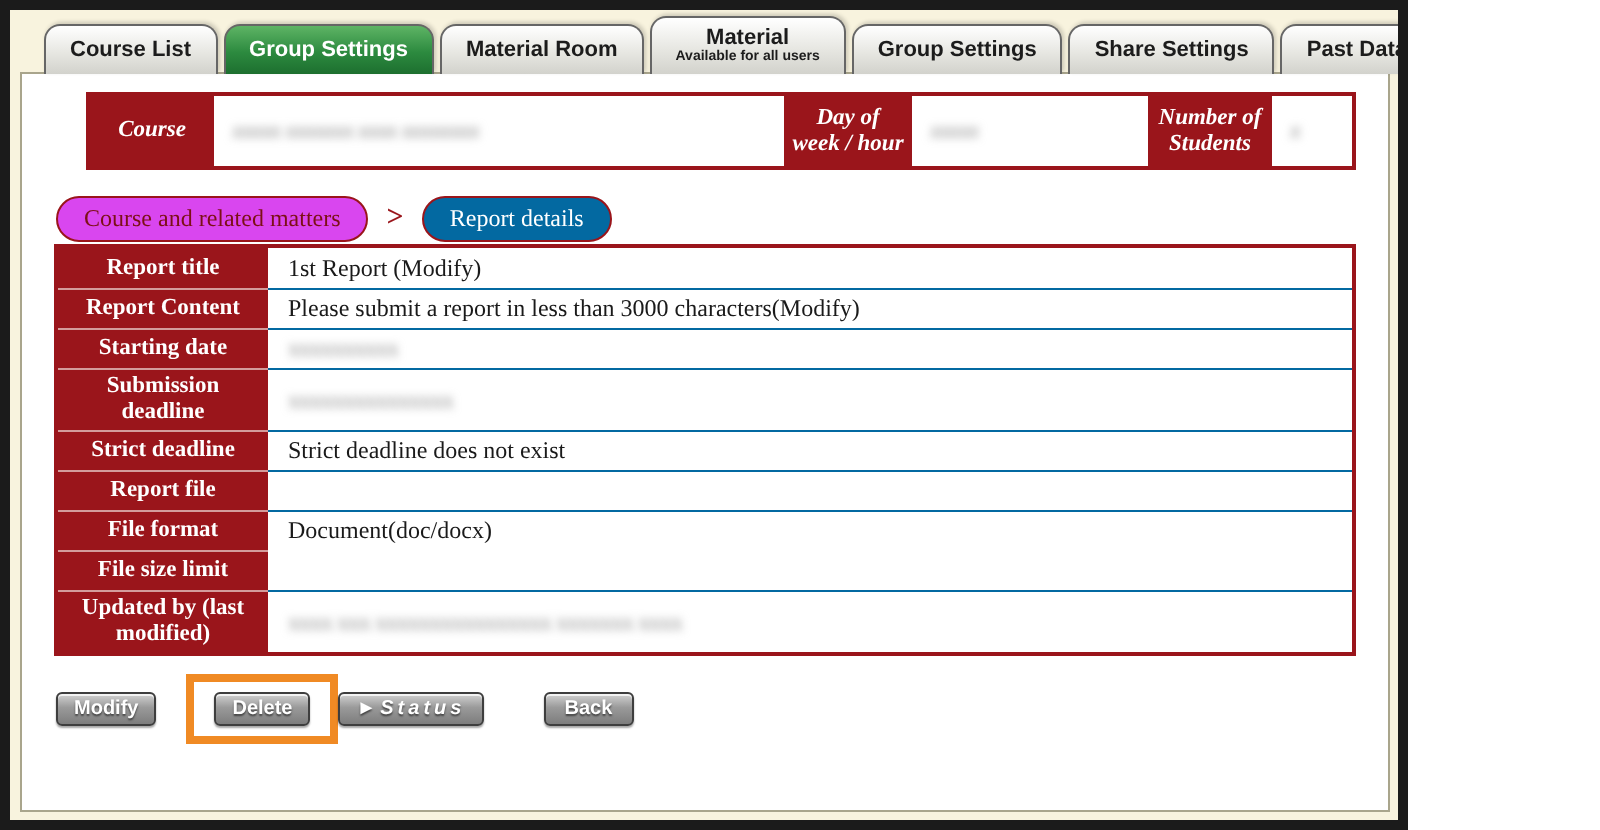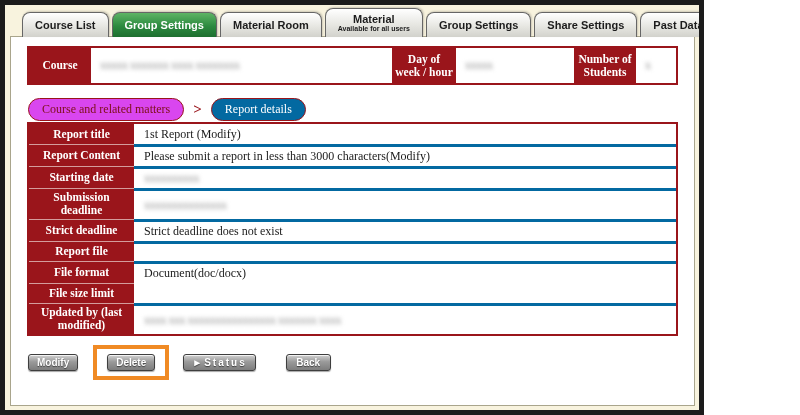--- a/index.html
+++ b/index.html
@@ -14,21 +14,21 @@
        cursor:pointer;white-space:nowrap;box-shadow:1px -1px 2px rgba(0,0,0,.18);}
   .tab.two{height:29px;line-height:11px;}
   .tab .sub{font-size:7px;font-weight:bold;line-height:8px;}
   .tab.active{background:linear-gradient(#5eb465,#2c8a3f 55%,#1d6f2f);color:#fff;}
 
   
   .panel{position:absolute;left:5px;top:31px;right:4px;bottom:4px;background:#fff;
          border:1px solid #a9a58c;box-sizing:border-box;overflow:hidden;}
 
   
-  .hdr{margin:9px 16px 0 16px;border:2px solid #9A151B;}
+  .hdr{margin:9px 16px 0 32px;border:2px solid #9A151B;font-style:italic;}
   .hrow{display:flex;min-height:35px;}
   .hrow + .hrow{border-top:1px solid #9A151B;}
   .hlabel{background:#9A151B;color:#fff;font-family:"Liberation Serif",serif;font-weight:bold;
           font-size:11.5px;line-height:13px;display:flex;align-items:center;justify-content:center;
           text-align:center;padding:2px 3px;box-sizing:border-box;flex:none;}
   .hval{background:#fff;display:flex;align-items:center;padding-left:9px;
         font-family:"Liberation Serif",serif;font-size:12px;color:#222;box-sizing:border-box;}
   .w-course{width:62px}.w-cval{flex:1}.w-day{width:64px}.w-dval{width:118px}.w-num{width:62px}.w-nval{width:40px}
   .w-instr{width:120px}.w-ival{flex:1}
 
@@ -41,33 +41,33 @@
 
   
   .rpt{margin:1px 16px 0 16px;border:2px solid #9A151B;}
   .rrow{display:flex;min-height:20px;}
   .rlabel{width:105px;flex:none;background:#9A151B;color:#fff;font-family:"Liberation Serif",serif;
           font-weight:bold;font-size:11.5px;line-height:13px;display:flex;align-items:center;
           justify-content:center;text-align:center;padding:2px 4px;box-sizing:border-box;}
   .rval{flex:1;display:flex;align-items:center;padding:2px 10px;font-family:"Liberation Serif",serif;
         font-size:12px;color:#1a1a1a;box-sizing:border-box;}
   .rrow + .rrow .rlabel{border-top:1px solid #d49c9c;}
-  .rrow + .rrow .rval{border-top:3px solid #0369a1;}
+  .rrow + .rrow .rval{border-top:1px solid #0369a1;}
 
   
   .blur{color:#8f8f8f;filter:blur(2.2px);letter-spacing:-.5px;user-select:none;}
 
   
   .btnrow{margin:9px 0 0 17px;display:flex;align-items:center;}
   .btn{box-sizing:border-box;min-width:45px;height:17px;padding:0 8px;display:inline-flex;align-items:center;
        justify-content:center;background:linear-gradient(#d2d2d2,#9a9a9a 45%,#7d7d7d);
        border:1px solid #3e3e3e;border-radius:3px;color:#fff;font-weight:bold;font-size:10px;
        cursor:pointer;box-shadow:inset 0 1px 0 rgba(255,255,255,.75),0 1px 1px rgba(0,0,0,.35);
        text-shadow:0 1px 1px rgba(0,0,0,.55);white-space:nowrap;}
-  .btn.status{letter-spacing:2px;margin-left:14px;}
+  .btn.status{letter-spacing:2px;font-style:italic;}
   .btn.back{margin-left:30px;}
   .hlbox{border:4px solid #F08A24;padding:5px 10px;margin-left:15px;display:inline-flex;background:transparent;}
 </style>
 </head>
 <body>
 
 <div class="screen">
 
   <div class="tabbar">
     <div class="tab">Course List</div>

